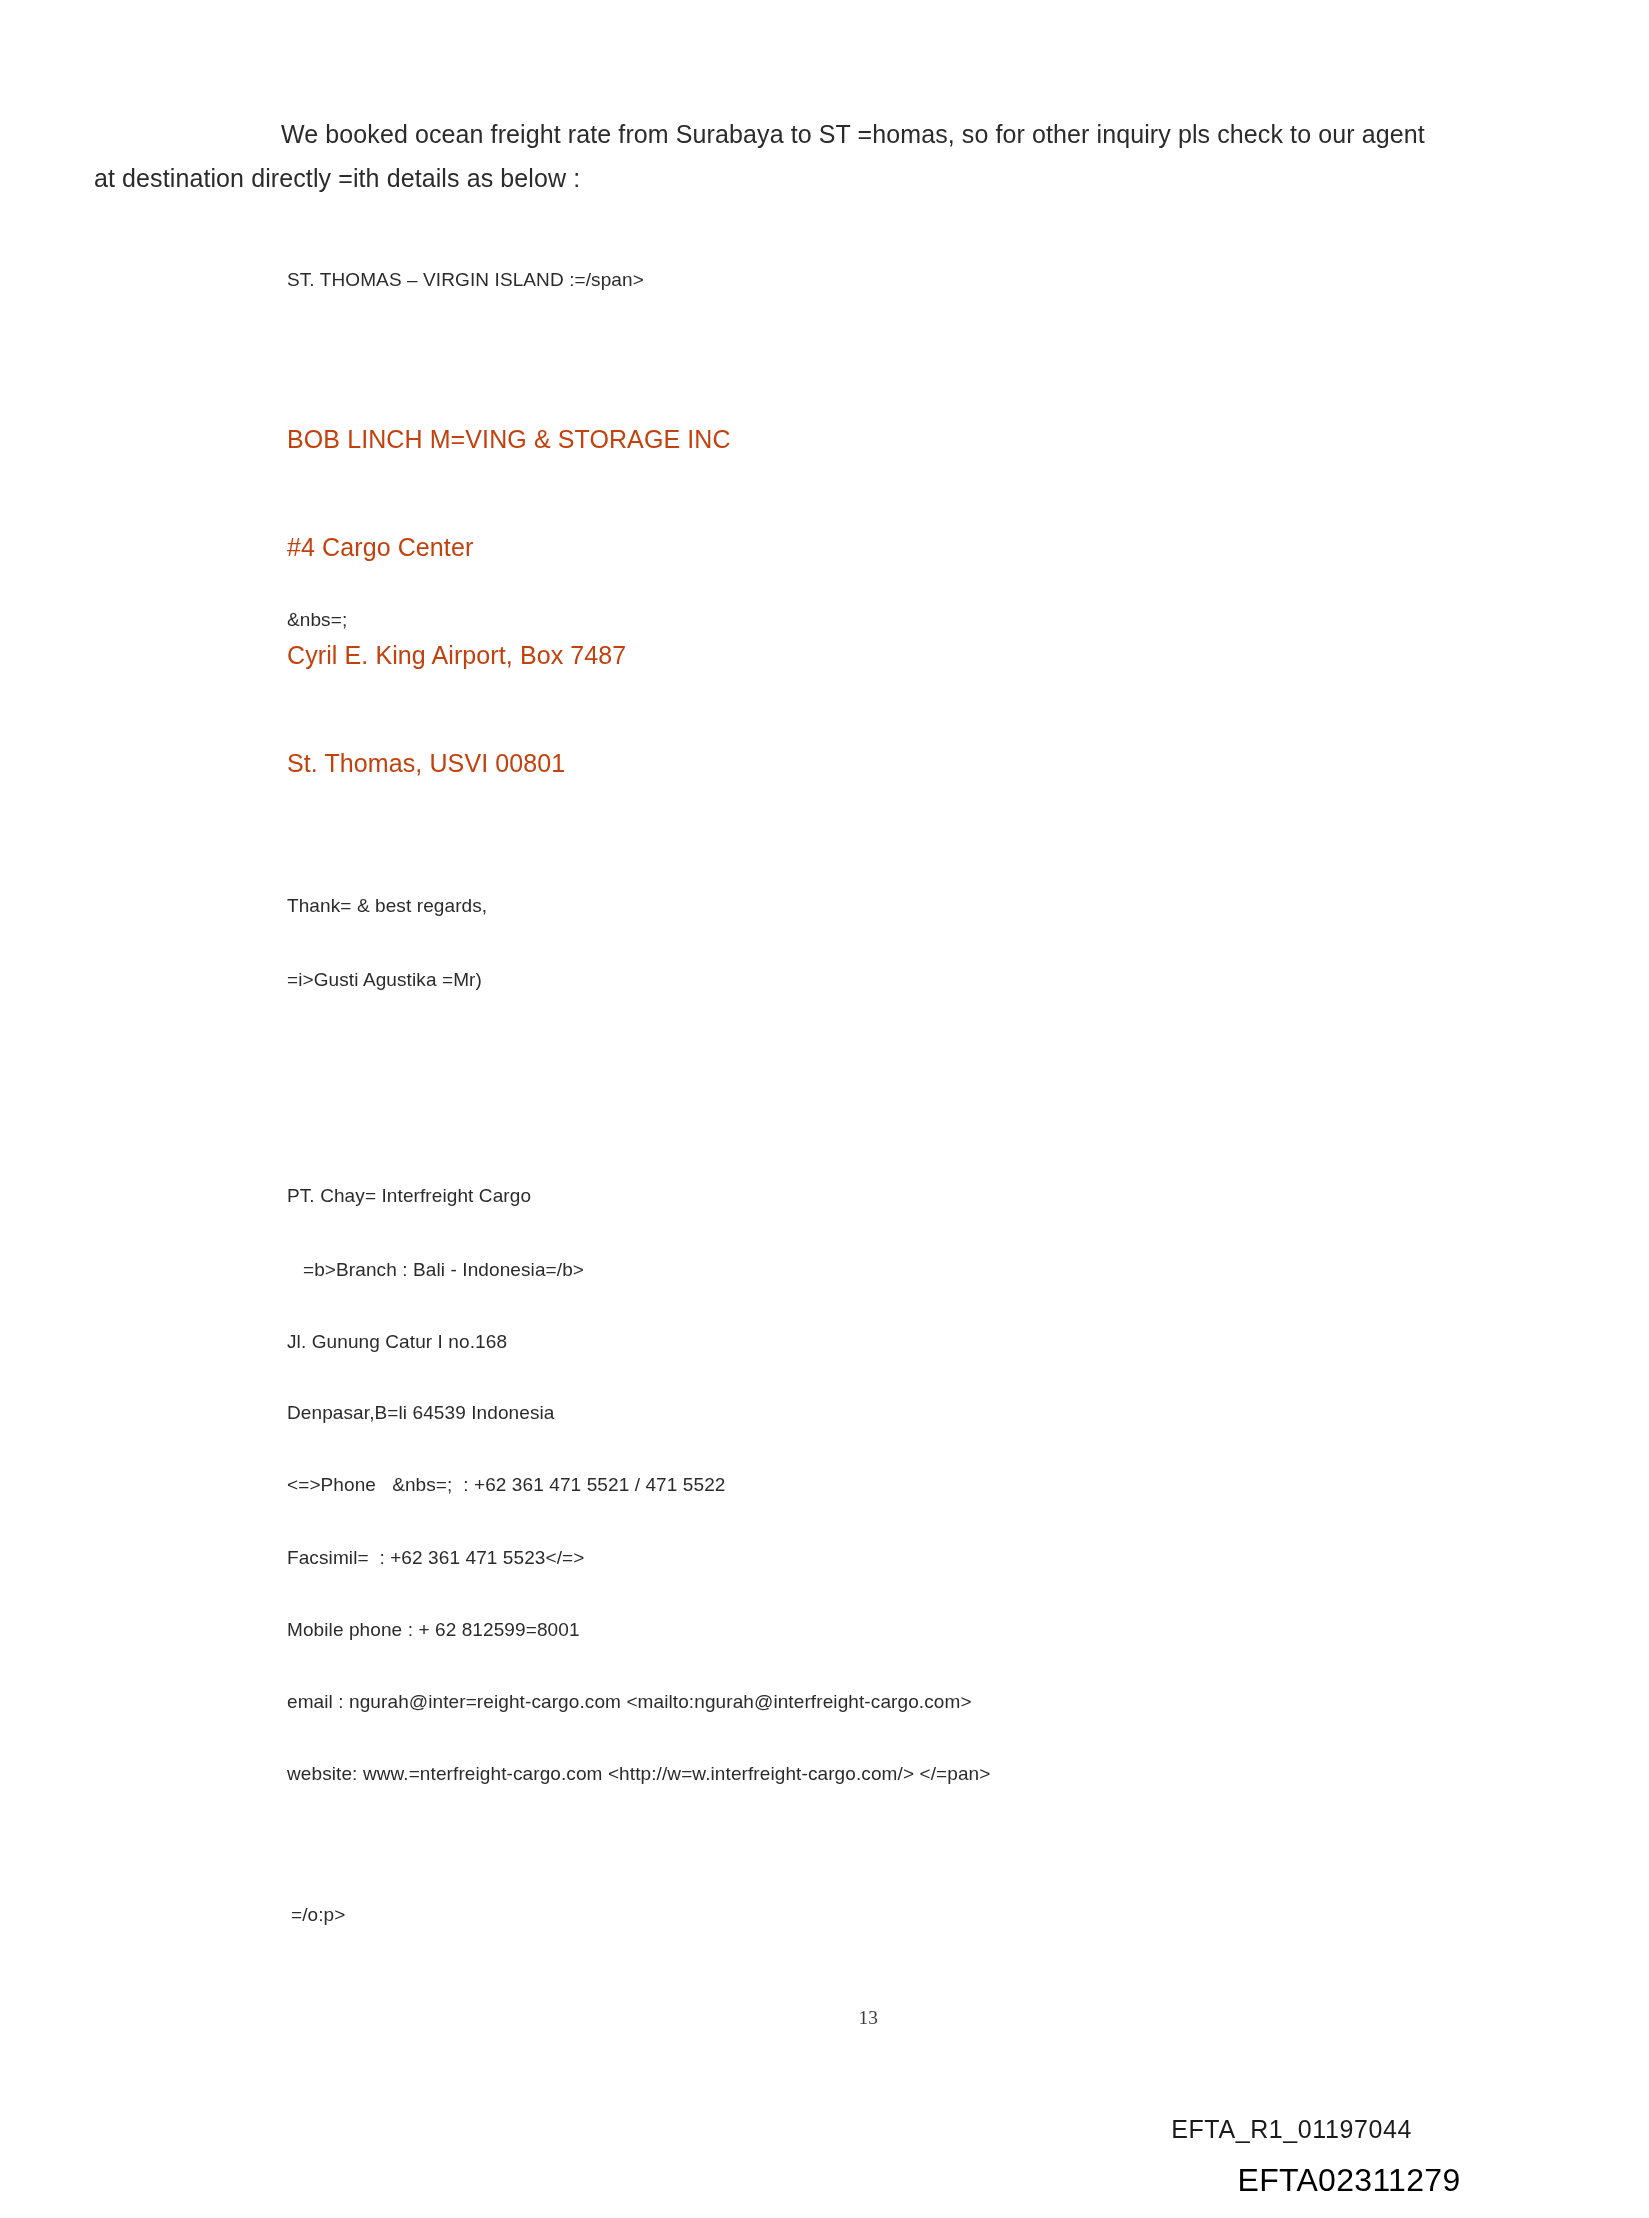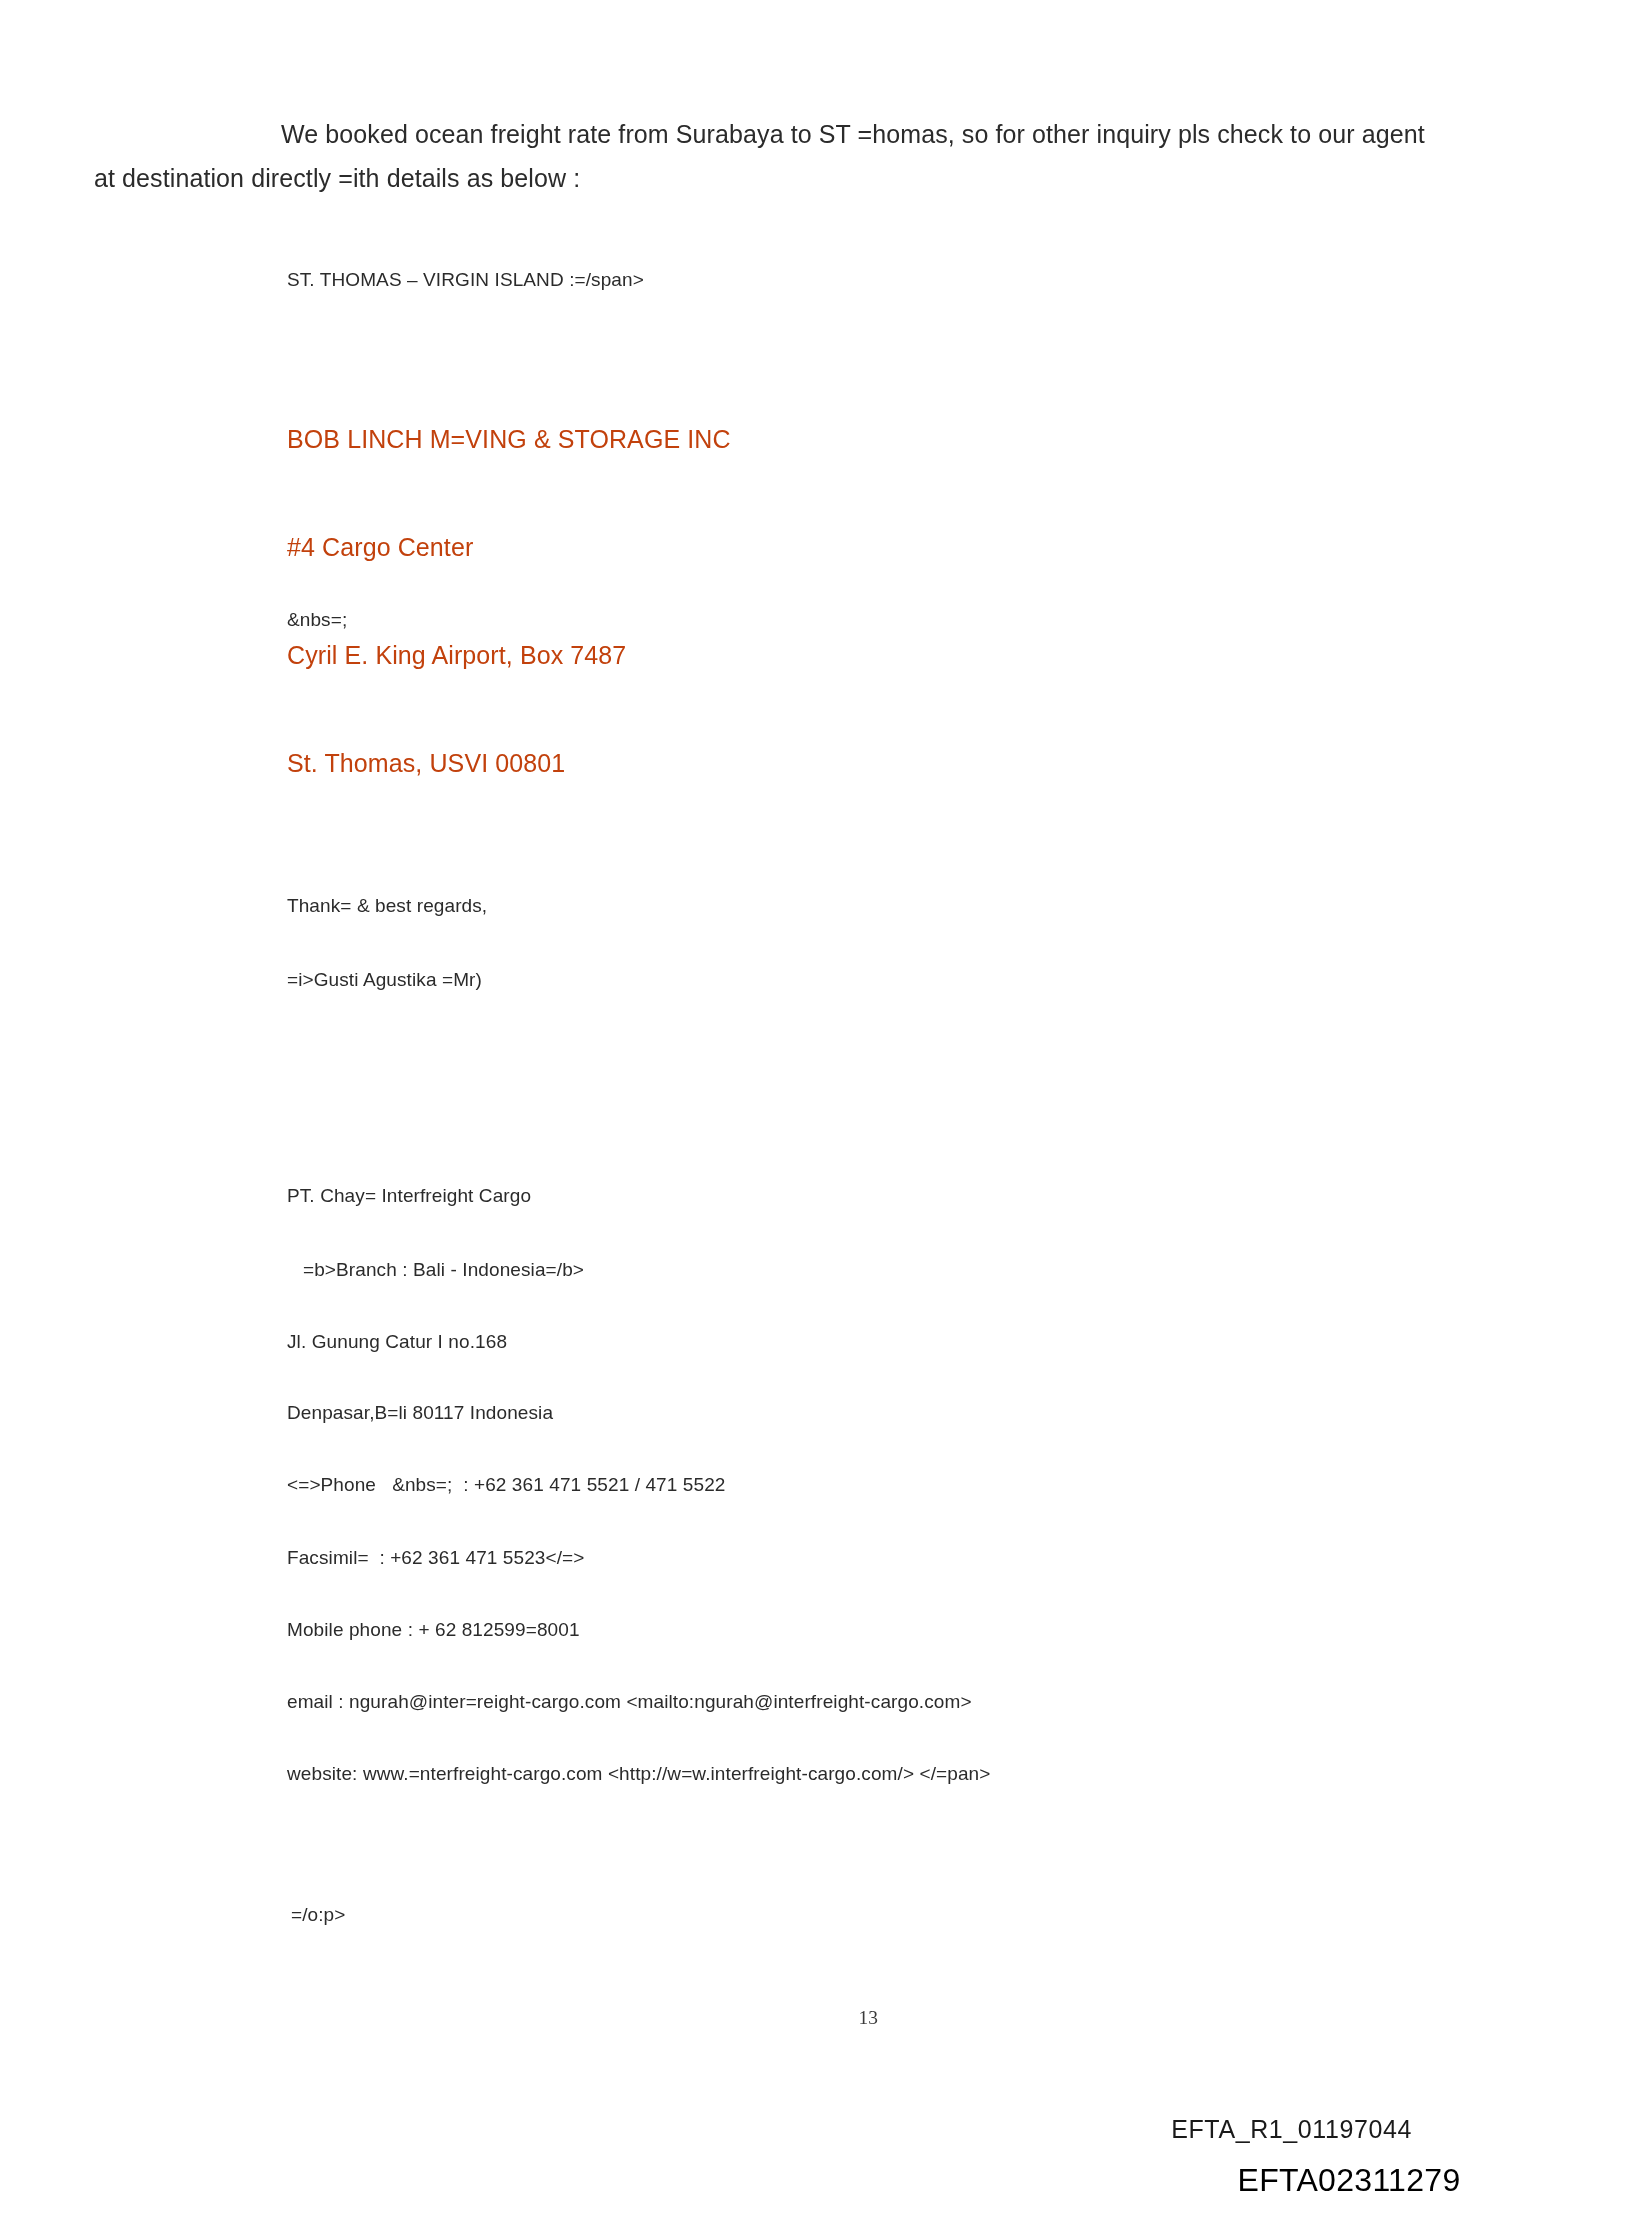--- a/index.html
+++ b/index.html
@@ -123,21 +123,21 @@
 
     <div class="line" style="top:604px;">&amp;nbs=;</div>
 
     <div class="line" style="top:890px;">Thank= &amp; best regards,</div>
 
     <div class="line" style="top:964px;">=i&gt;Gusti Agustika =Mr)</div>
 
     <div class="line" style="top:1180px;">PT. Chay= Interfreight Cargo</div>
     <div class="line" style="top:1254px;margin-left:16px;">=b&gt;Branch : Bali - Indonesia=/b&gt;</div>
     <div class="line" style="top:1326px;">Jl. Gunung Catur I no.168</div>
-    <div class="line" style="top:1397px;">Denpasar,B=li 80117 Indonesia</div>
+    <div class="line" style="top:1397px;">Denpasar,B=li 64539 Indonesia</div>
     <div class="line" style="top:1469px;">&lt;=&gt;Phone   &amp;nbs=;  : +62 361 471 5521 / 471 5522</div>
     <div class="line" style="top:1542px;">Facsimil=  : +62 361 471 5523&lt;/=&gt;</div>
     <div class="line" style="top:1614px;">Mobile phone : + 62 812599=8001</div>
     <div class="line" style="top:1686px;">email : ngurah@inter=reight-cargo.com &lt;mailto:ngurah@interfreight-cargo.com&gt;</div>
     <div class="line" style="top:1758px;">website: www.=nterfreight-cargo.com &lt;http://w=w.interfreight-cargo.com/&gt; &lt;/=pan&gt;</div>
 
     <div class="line" style="top:1899px; left:291px;">=/o:p&gt;</div>
 
     <div class="page-number">
       <span>13</span>

